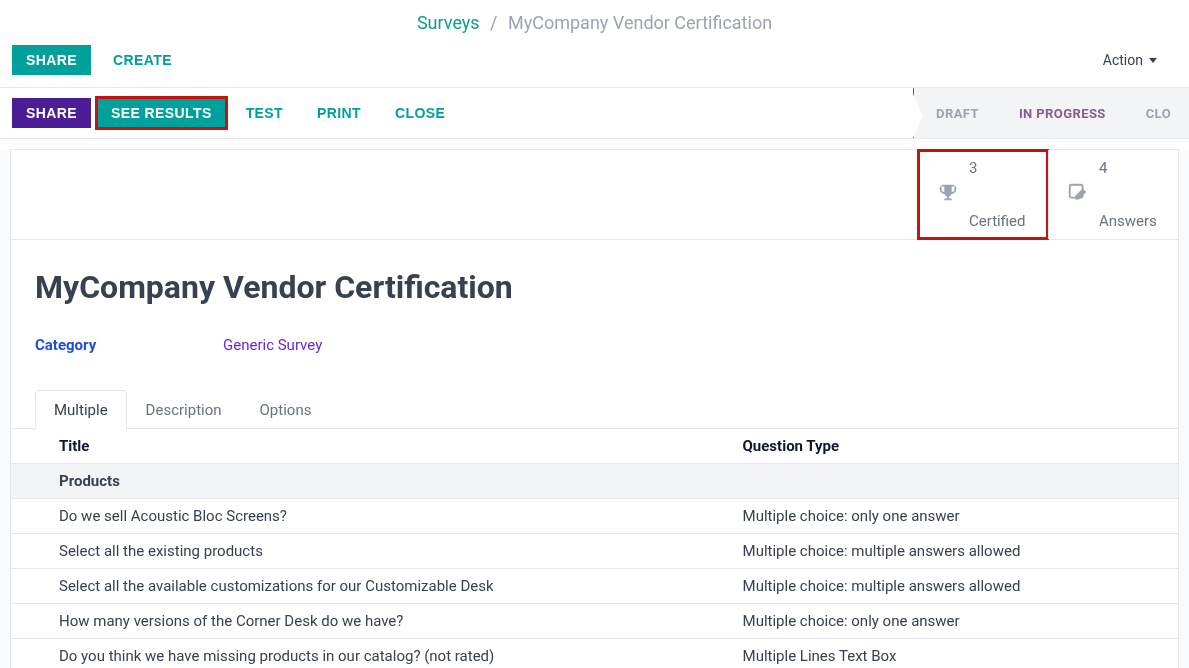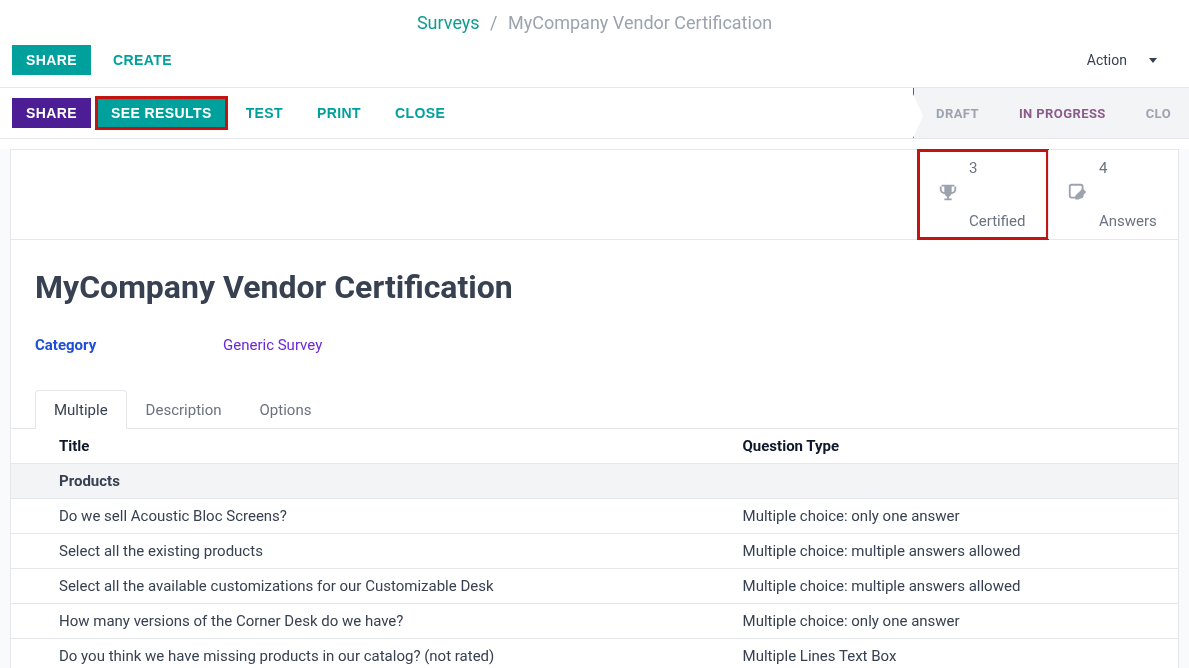--- a/index.html
+++ b/index.html
@@ -10,21 +10,21 @@
   .breadcrumb { padding: 12px 12px 6px 12px; font-size: 18px; color: #9ca3af; text-align: center; }
   .breadcrumb .root { color: #0f9d8f; }
   .breadcrumb .sep { color: #9ca3af; margin: 0 6px; }
   .breadcrumb .current { color: #9ca3af; }
 
   
   .cmdrow { display: flex; align-items: center; justify-content: space-between; padding: 6px 12px 12px 12px; }
   .cmdrow-left { display: flex; align-items: center; gap: 18px; }
   .btn-edit { background: #00a09d; color: #fff; font-weight: 700; border: none; padding: 7px 14px; font-size: 14px; cursor: pointer; letter-spacing: 0.4px; }
   .btn-create { background: transparent; color: #00a09d; font-weight: 700; border: none; padding: 7px 4px; font-size: 14px; cursor: pointer; letter-spacing: 0.4px; }
-  .action-drop { display: inline-flex; align-items: center; gap: 22px; cursor: pointer; color: #374151; font-size: 14px; margin-right: 20px; }
+  .action-drop { display: inline-flex; align-items: center; gap: 6px; cursor: pointer; color: #374151; font-size: 14px; margin-right: 20px; }
   .action-drop .caret { width: 0; height: 0; border-left: 4px solid transparent; border-right: 4px solid transparent; border-top: 5px solid #374151; }
 
   hr.sep { border: 0; border-top: 1px solid #e5e7eb; }
 
   
   .actionbar { display: flex; align-items: stretch; justify-content: space-between; padding-left: 12px; }
   .actionbar-left { display: flex; align-items: center; gap: 6px; padding: 10px 0; }
   .ab-btn { background: transparent; border: none; color: #00a09d; font-weight: 700; padding: 7px 14px; font-size: 14px; cursor: pointer; letter-spacing: 0.4px; }
   .ab-share { background: #4c1d95; color: #fff; }
   .ab-results { background: #00a09d; color: #fff; outline: 3px solid #c41411; outline-offset: -1px; }

